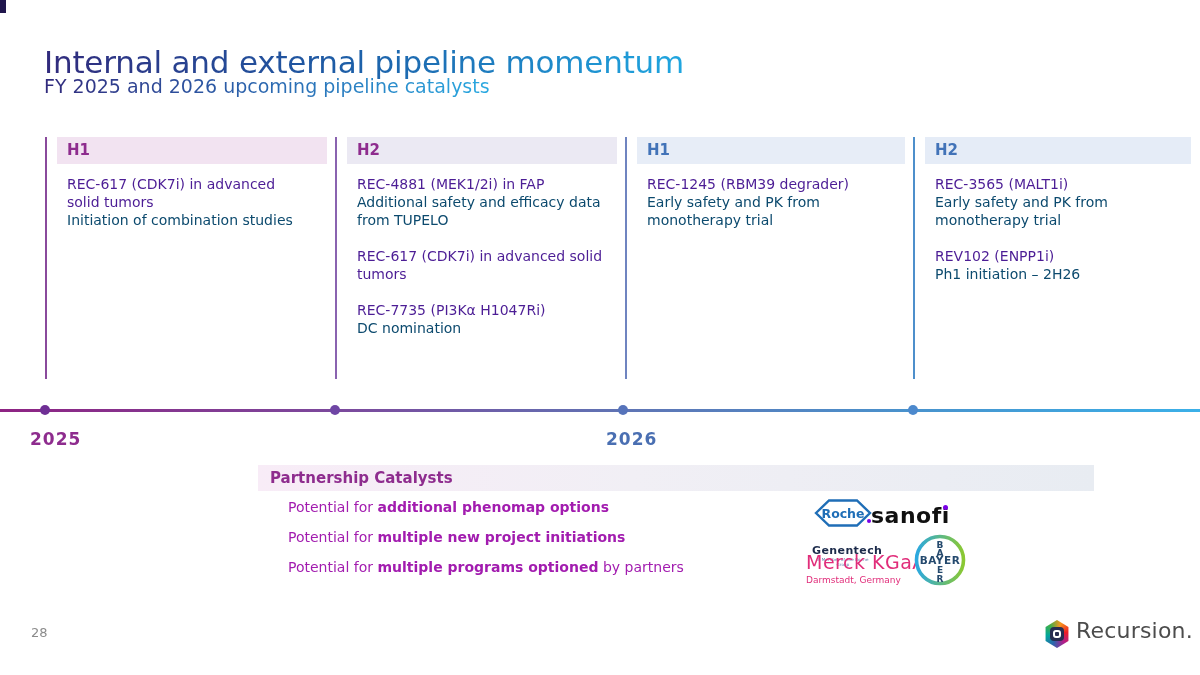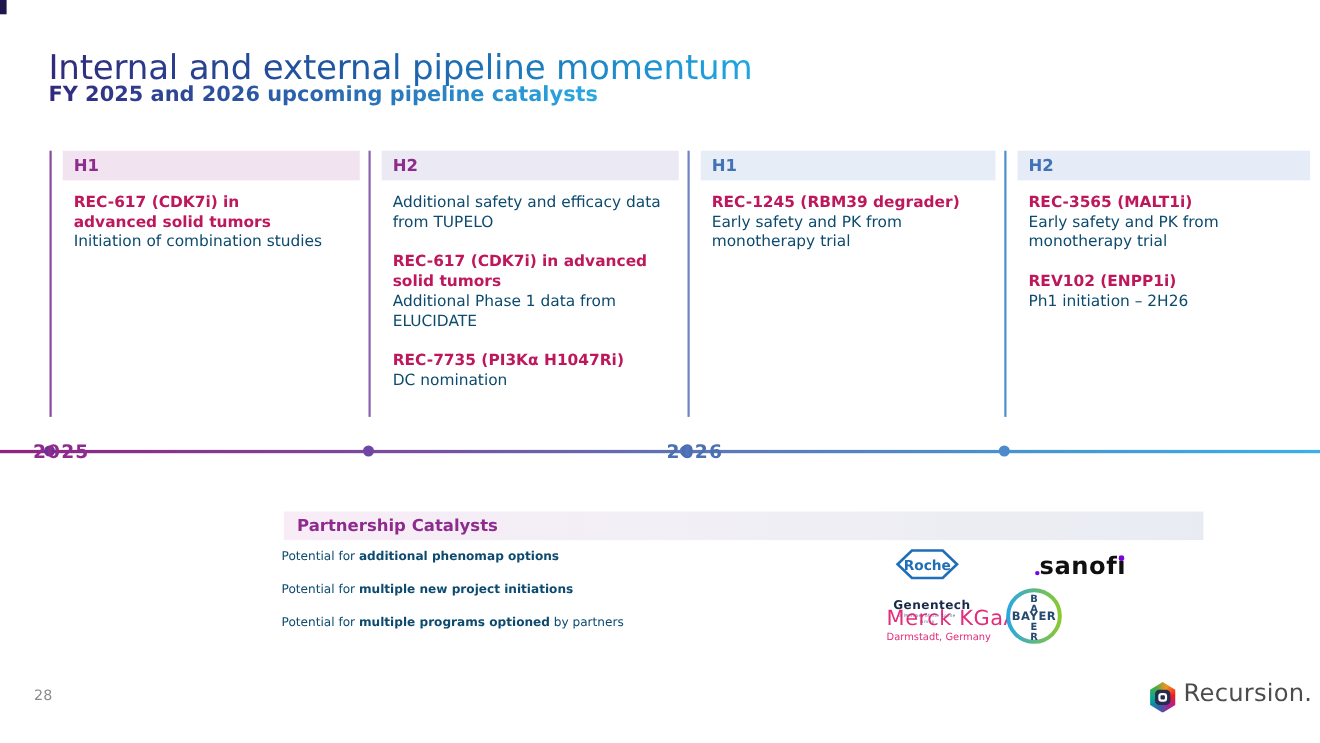--- a/index.html
+++ b/index.html
@@ -6,67 +6,67 @@
   #slide{position:relative;width:1200px;height:675px;background:#ffffff;overflow:hidden;
          font-family:"DejaVu Sans","Liberation Sans",sans-serif;}
 
   
   .corner-mark{position:absolute;left:0;top:0;width:6px;height:13px;background:#20164d;}
 
   
   .title{position:absolute;left:44px;top:44px;font-size:31px;font-weight:400;letter-spacing:-0.2px;
          background:linear-gradient(90deg,#312a7c 0%,#1d5fa8 48%,#1fa6e0 100%);
          -webkit-background-clip:text;background-clip:text;color:transparent;}
-  .subtitle{position:absolute;left:44px;top:75px;font-size:19px;font-weight:700;
+  .subtitle{position:absolute;left:44px;top:75px;font-size:19px;font-weight:400;
          background:linear-gradient(90deg,#312a7c 0%,#2b61ab 45%,#29a9e1 100%);
          -webkit-background-clip:text;background-clip:text;color:transparent;}
 
   
   .col{position:absolute;top:137px;height:242px;border-left:2px solid;box-sizing:border-box;}
   .col.purple{border-color:#8a4a9c;}
   .col.purple2{border-color:#8a63b0;}
   .col.slate{border-color:#6f84c0;}
   .col.blue{border-color:#4e8fcb;}
   .col-header{margin-left:10px;height:27px;line-height:27px;padding-left:10px;
               font-size:15px;font-weight:bold;}
   .col.purple .col-header{background:#f2e3f1;color:#8e2c8e;}
   .col.purple2 .col-header{background:#ebe9f3;color:#8e2c8e;}
   .col.slate .col-header{background:#e7edf7;color:#4273b8;}
   .col.blue .col-header{background:#e5ecf7;color:#4273b8;}
   .col-body{margin-left:10px;padding:11px 0 0 10px;}
   .item{margin-bottom:18px;}
-  .item-title{font-size:14px;font-weight:bold;color:#be185d;line-height:18px;}
+  .item-title{font-size:14px;font-weight:normal;color:#4c1d95;line-height:18px;}
   .item-detail{font-size:14px;color:#0c4a6e;line-height:18px;}
   .w218{max-width:218px;}
 
   
   .timeline-line{position:absolute;left:0;top:409px;width:1200px;height:3px;
       background:linear-gradient(90deg,#8e2383 0%,#7a4c9e 30%,#5f74b4 52%,#4795cf 78%,#3bb0e8 100%);}
   .dot{position:absolute;top:405px;width:10px;height:10px;border-radius:50%;}
   .dot1{left:40px;background:#6f2f95;}
   .dot2{left:330px;background:#6f46a5;}
   .dot3{left:618px;background:#5673ba;}
   .dot4{left:908px;background:#4c89cd;}
-  .year{position:absolute;top:401px;font-size:17px;font-weight:bold;letter-spacing:1px;}
+  .year{position:absolute;top:429px;font-size:17px;font-weight:bold;letter-spacing:1px;}
   .year-2025{left:30px;color:#8e2c8e;}
   .year-2026{left:606px;color:#4a6fb2;}
 
   
   .pc-header{position:absolute;left:258px;top:465px;width:836px;height:26px;line-height:26px;
       padding-left:12px;box-sizing:border-box;font-size:15px;font-weight:bold;color:#8e2c8e;
       background:linear-gradient(90deg,#f8ecf7 0%,#f1eff5 45%,#e8ecf2 100%);}
-  .pc-bullet{position:absolute;left:256px;font-size:11px;color:#0c4a6e;}
+  .pc-bullet{position:absolute;left:288px;font-size:14px;color:#a21caf;}
   .pc-b1{top:499px;}.pc-b2{top:529px;}.pc-b3{top:559px;}
   .pc-bullet b{font-weight:bold;}
 
   
   .roche-block{position:absolute;left:812px;top:498px;width:62px;text-align:center;}
   .genentech{font-size:11px;font-weight:bold;color:#1b2a4a;letter-spacing:0.4px;margin-top:12px;}
   .roche-tagline{font-size:4px;color:#5b79a8;letter-spacing:0.2px;}
-  .sanofi{position:absolute;left:945px;top:503px;font-size:22px;font-weight:bold;color:#101010;
+  .sanofi{position:absolute;left:871px;top:503px;font-size:22px;font-weight:bold;color:#101010;
           letter-spacing:0.5px;}
   .sanofi::before{content:"";position:absolute;left:-4px;bottom:5px;width:4px;height:4px;
           border-radius:50%;background:#7a00e6;}
   .sanofi .i-dot{position:absolute;right:2px;top:2px;width:5px;height:5px;border-radius:50%;
           background:#7a00e6;}
   .merck-block{position:absolute;left:806px;top:551px;}
   .merck-name{font-size:19px;color:#e12d7a;letter-spacing:0.5px;}
   .merck-sub{font-size:9px;color:#e12d7a;margin-top:2px;}
   .bayer{position:absolute;left:914px;top:534px;}
 
@@ -98,25 +98,25 @@
         <div class="item-title w218">REC-617 (CDK7i) in advanced solid tumors</div>
         <div class="item-detail">Initiation of combination studies</div>
       </div>
     </div>
   </div>
 
   <div class="col purple2" style="left:335px;width:282px;">
     <div class="col-header">H2</div>
     <div class="col-body" style="width:258px;">
       <div class="item">
+        <div class="item-title">REC-4881 (MEK1/2i) in FAP</div>
         <div class="item-detail">Additional safety and efficacy data from TUPELO</div>
       </div>
       <div class="item">
         <div class="item-title">REC-617 (CDK7i) in advanced solid tumors</div>
-        <div class="item-detail">Additional Phase 1 data from ELUCIDATE</div>
       </div>
       <div class="item">
         <div class="item-title">REC-7735 (PI3Kα H1047Ri)</div>
         <div class="item-detail">DC nomination</div>
       </div>
     </div>
   </div>
 
   <div class="col slate" style="left:625px;width:280px;">
     <div class="col-header">H1</div>

